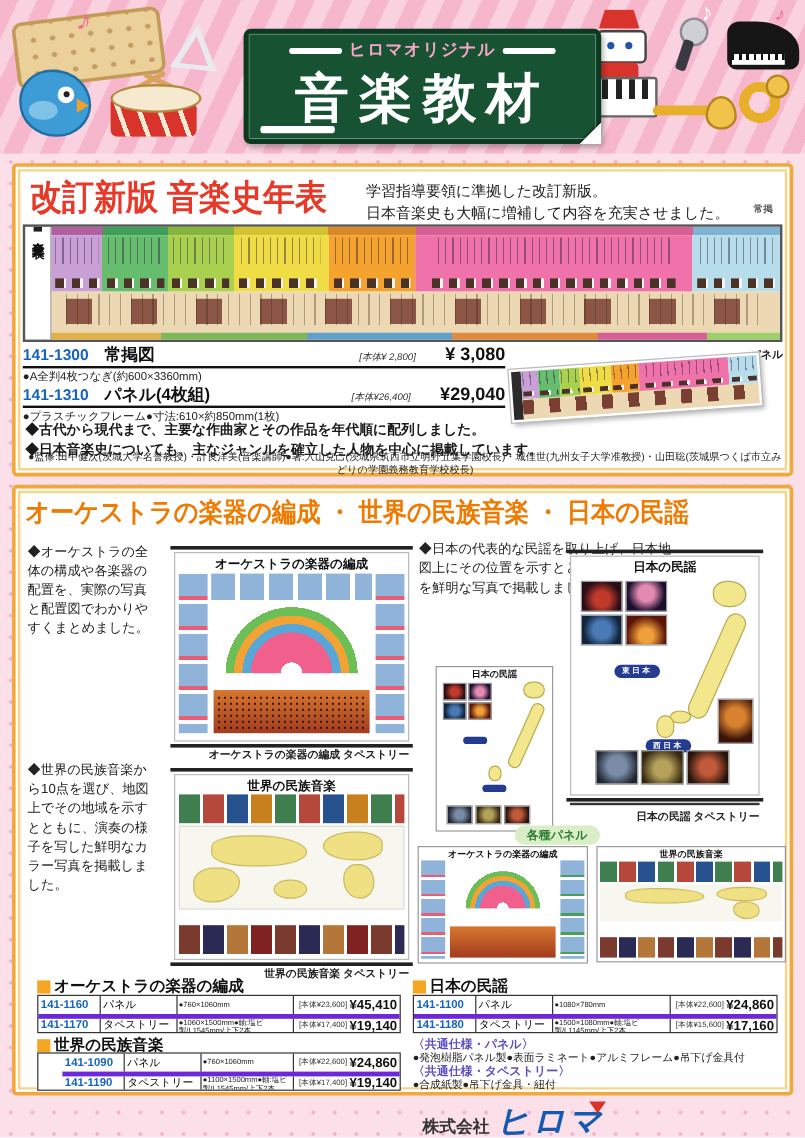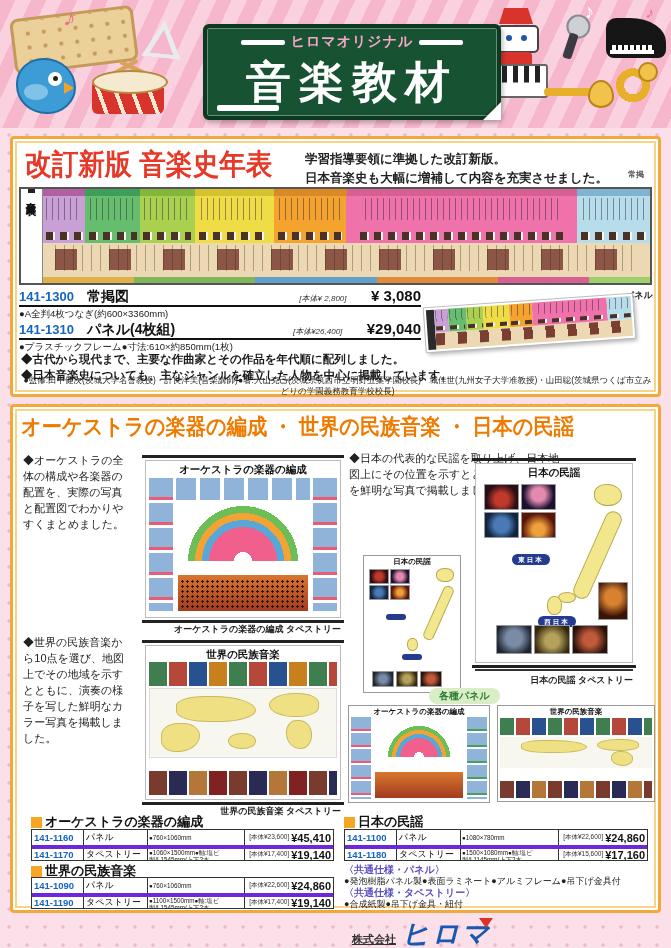--- a/index.html
+++ b/index.html
@@ -72,21 +72,21 @@
   .n2{left:584px;top:0px;color:#fff;font-size:20px;transform:rotate(-10deg);}
   .n3{left:646px;top:4px;color:#f06a9c;font-size:16px;transform:rotate(14deg);}
   
   .card{position:absolute;left:10px;width:651px;background:#fff;border:3px solid #f1a93c;border-radius:4px;
     box-shadow:inset 0 0 0 2px #fff,inset 0 0 0 4px #f8d488;box-sizing:border-box;}
   .card1{top:136px;height:261px;}
   .card2{top:404px;height:509px;}
   
   .s1-title{position:absolute;left:12px;top:6px;font-size:29px;font-weight:bold;color:#e73828;
     white-space:nowrap;transform:scaleX(.92);transform-origin:left;}
-  .s1-sub{position:absolute;left:292px;top:11px;font-size:12.5px;font-weight:bold;color:#222;line-height:1.55;white-space:nowrap;}
+  .s1-sub{position:absolute;left:292px;top:11px;font-size:12.5px;font-weight:normal;color:#222;line-height:1.55;white-space:nowrap;}
   .s1-corner{position:absolute;right:14px;top:30px;font-size:8px;color:#555;font-weight:bold;}
   .chart{position:absolute;left:6px;top:48px;width:633px;height:98px;border:2px solid #555;background:#fff;
     display:flex;box-sizing:border-box;}
   .tl-left{width:22px;border-right:1px solid #888;display:flex;flex-direction:column;align-items:center;box-sizing:border-box;}
   .tl-left-tag{writing-mode:vertical-rl;text-orientation:upright;background:#222;color:#fff;font-size:5px;
     padding:2px 1px;line-height:1;}
   .tl-left-title{writing-mode:vertical-rl;text-orientation:upright;font-size:10.5px;font-weight:bold;color:#111;
     letter-spacing:1px;flex:1;display:flex;align-items:center;}
   .tl-main{flex:1;display:flex;flex-direction:column;}
   .strip-top{height:7px;background:linear-gradient(90deg,#b05fa0 0 7%,#3f9e58 7% 16%,#86b53e 16% 25%,#d4c22e 25% 38%,#d98a26 38% 50%,#d85f94 50% 88%,#7fb3d2 88% 100%);}
@@ -221,21 +221,21 @@
   .tc.code{width:52px;color:#1565c0;font-weight:bold;font-size:9.5px;border-right:1px solid #333;padding-left:2px;}
   .tc.type{width:64px;font-size:9px;border-right:1px solid #333;padding-left:2px;}
   .tc.spec{flex:1;font-size:6.3px;line-height:1.15;border-right:1px solid #333;padding:0 1px;flex-wrap:wrap;color:#222;}
   .tc.price{width:88px;justify-content:flex-end;padding-right:2px;white-space:nowrap;}
   .tc.price .base{font-size:6.5px;color:#333;margin-right:2px;}
   .tc.price .val{font-size:11px;font-weight:bold;color:#111;}
   .cspec-h{position:absolute;font-size:10px;font-weight:bold;color:#5b4fc0;white-space:nowrap;}
   .cspec-t{position:absolute;font-size:9px;color:#222;white-space:nowrap;}
   
   .footer{position:absolute;left:352px;top:916px;display:flex;align-items:baseline;gap:6px;}
-  .f-company{font-size:11px;font-weight:bold;color:#333;text-decoration:underline;}
+  .f-company{font-size:14px;font-weight:bold;color:#333;}
   .f-logo{font-size:27px;font-weight:bold;font-style:italic;color:#1559b0;letter-spacing:2px;position:relative;}
   .f-logo::after{content:"";position:absolute;right:-2px;top:2px;width:0;height:0;
     border-left:7px solid transparent;border-right:7px solid transparent;border-top:10px solid #d8342c;}
 </style>
 </head>
 <body>
 
 <div class="page">
 
   <div class="header">
@@ -474,21 +474,21 @@
           <span class="base">[本体¥17,400]</span>
           <span class="val">¥19,140</span>
         </div>
       </div>
     </div>
 
     <div class="tbl-head" style="left:18px;top:455px;">
       <span class="sq"></span>
       <span>世界の民族音楽</span>
     </div>
-    <div class="tbl" style="left:18px;top:470px;width:303px;">
+    <div class="tbl" style="left:18px;top:470px;width:303px;padding-left:20px;">
       <div class="trow">
         <div class="tc code">141-1090</div>
         <div class="tc type">パネル</div>
         <div class="tc spec">●760×1060mm</div>
         <div class="tc price">
           <span class="base">[本体¥22,600]</span>
           <span class="val">¥24,860</span>
         </div>
       </div>
       <div class="trow">

